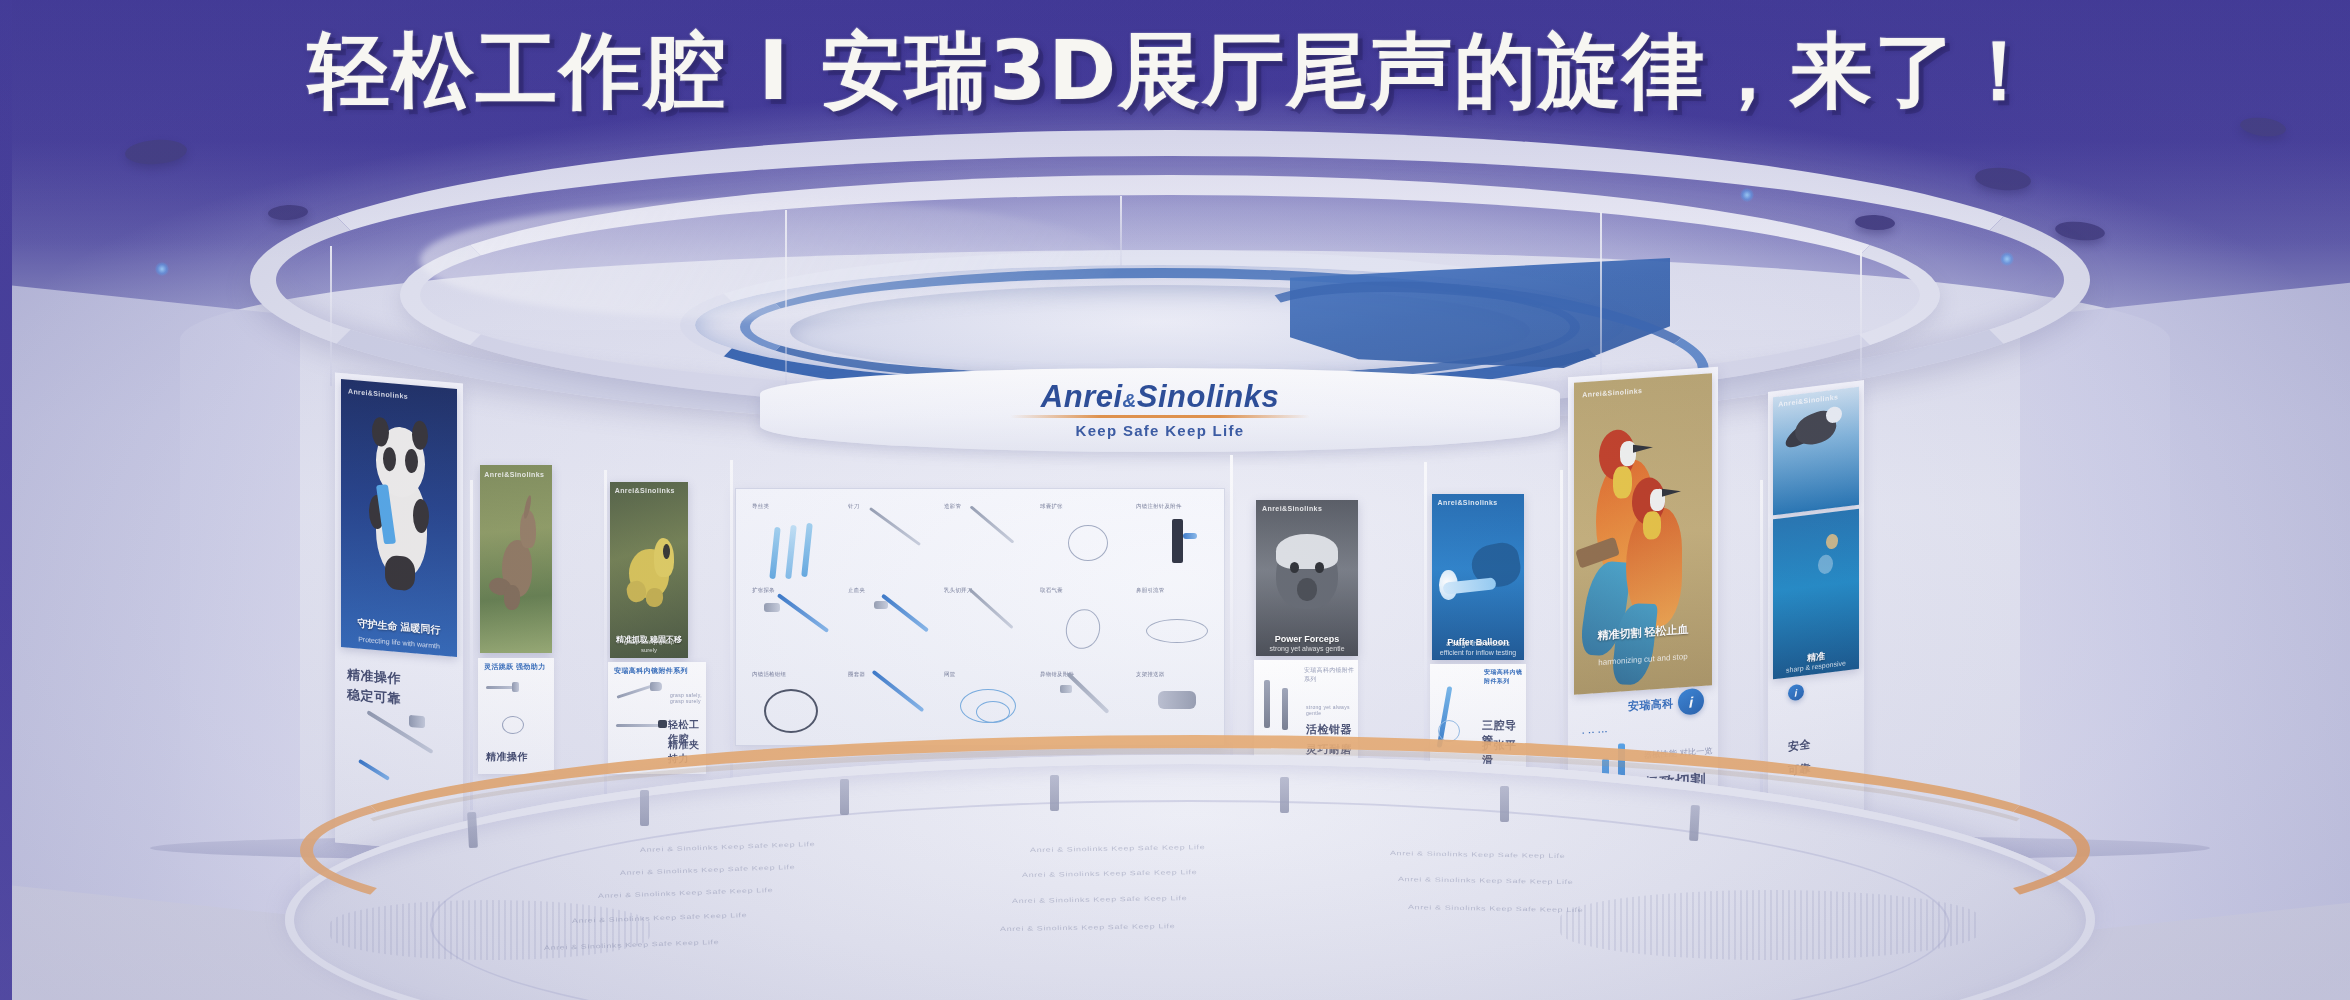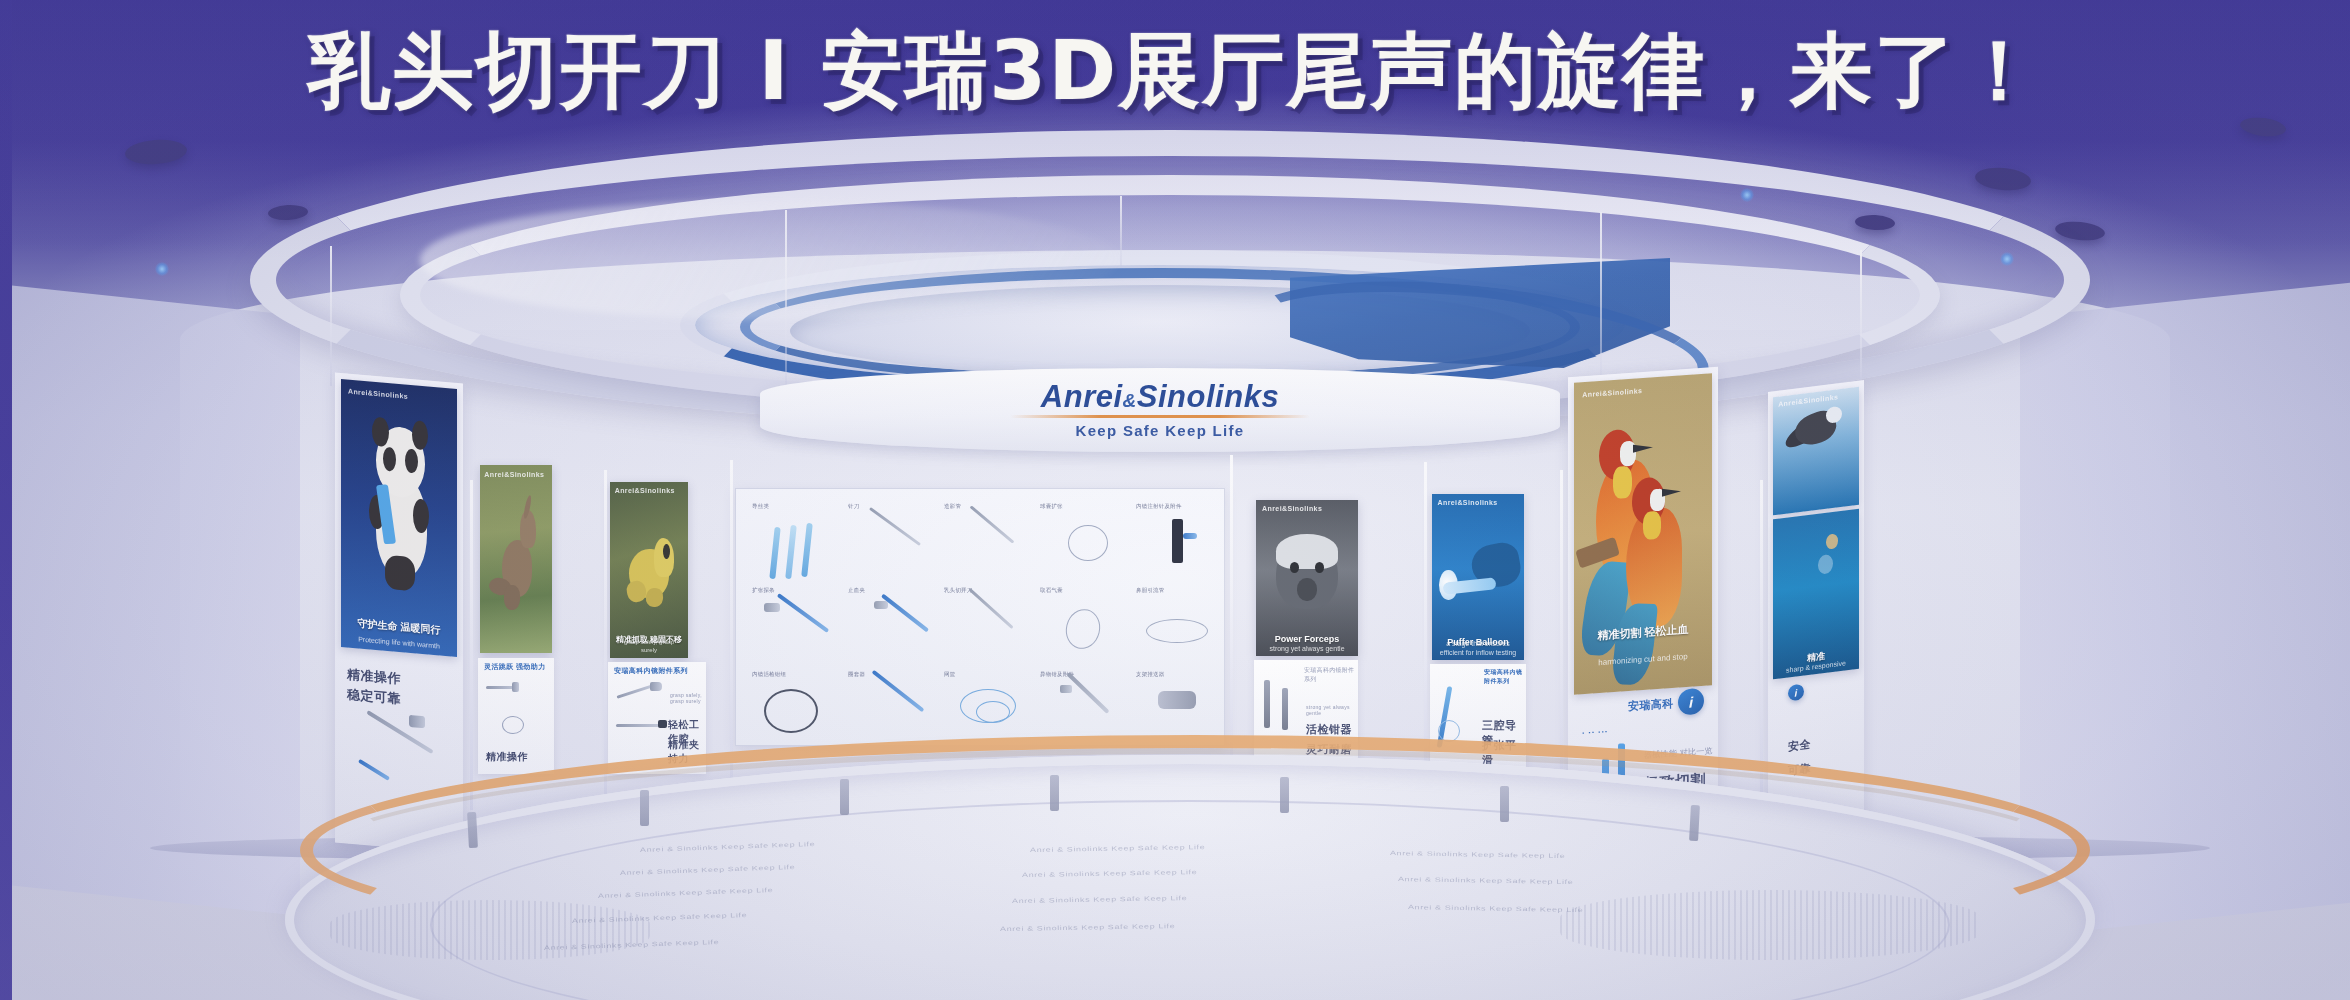--- a/index.html
+++ b/index.html
@@ -709,16 +709,16 @@
   <div class="rail-post" style="left:640px;  top:790px;"></div>
   <div class="rail-post" style="left:840px;  top:779px;"></div>
   <div class="rail-post" style="left:1050px; top:775px;"></div>
   <div class="rail-post" style="left:1280px; top:777px;"></div>
   <div class="rail-post" style="left:1500px; top:786px;"></div>
   <div class="rail-post" style="left:1690px; top:805px; transform:rotate(3deg);"></div>
 
   <div class="vignette"></div>
 
   <div class="title-wrap">
-    <span class="title">乳头切开刀 I 安瑞3D展厅尾声的旋律，来了！</span>
+    <span class="title">轻松工作腔 I 安瑞3D展厅尾声的旋律，来了！</span>
   </div>
 
 </div>
 
 </body></html>

